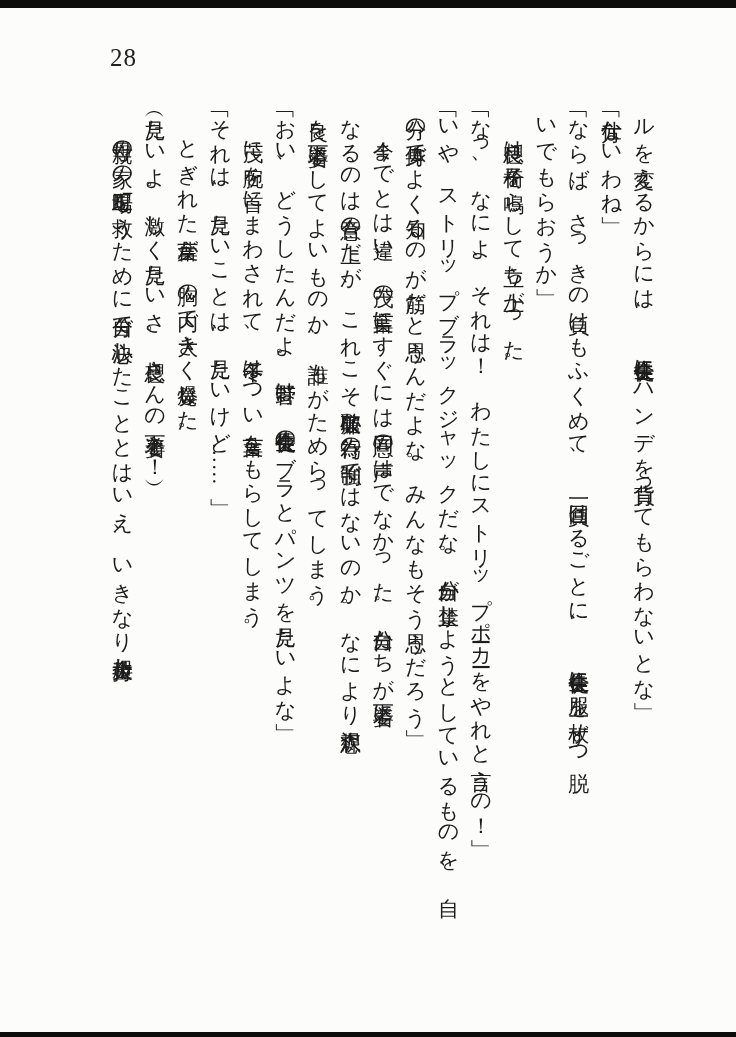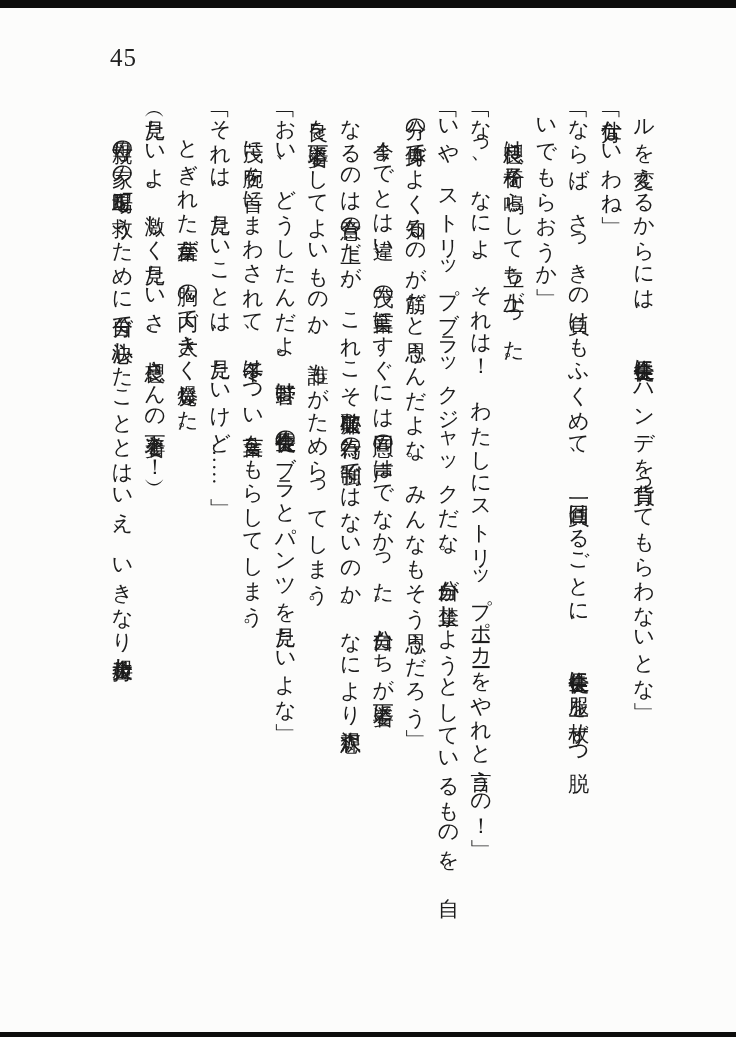--- a/index.html
+++ b/index.html
@@ -54,21 +54,21 @@
     padding: 0;
     white-space: pre-wrap;
   }
 </style>
 </head>
 <body>
 
 <div class="page">
   <div class="scan-edge top"></div>
 
-  <div class="page-number">45</div>
+  <div class="page-number">28</div>
 
   <div class="text-block">
       <p class="tline">ルを変えるからには、　生徒会長にハンデを背負ってもらわないとな」</p>
       <p class="tline">「仕方ないわね」</p>
       <p class="tline">「ならば、さっきの負けもふくめて、　一回負けるごとに、　生徒会長に服を一枚ずつ脱</p>
       <p class="tline">いでもらおうか」</p>
       <p class="tline">　想良は椅子を鳴らして立ち上がった。</p>
       <p class="tline">「なっ、なによ、それは！　わたしにストリップポーカーをやれと言うの！」</p>
       <p class="tline">「いや、ストリップブラックジャックだな。自分が禁止しようとしているものを、自</p>
       <p class="tline">分の身体でよく知るのが筋だと思うんだよな。みんなもそう思うだろう」</p>

